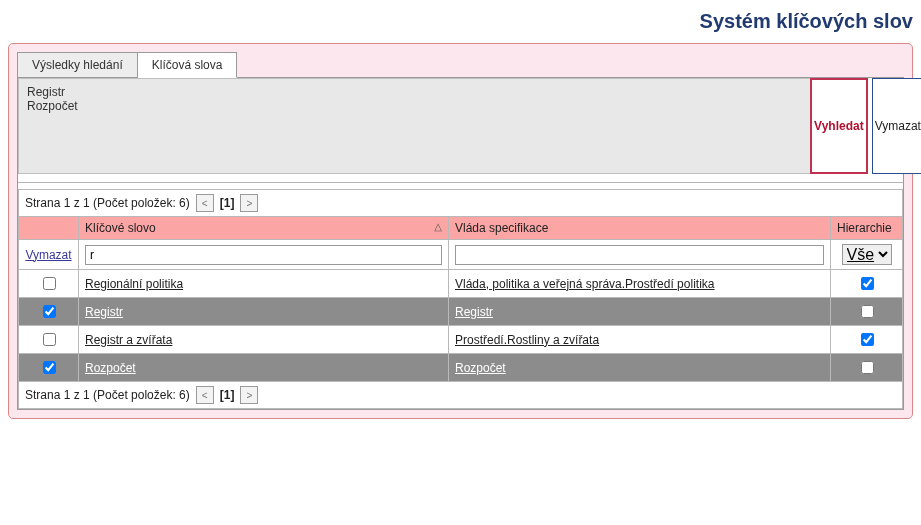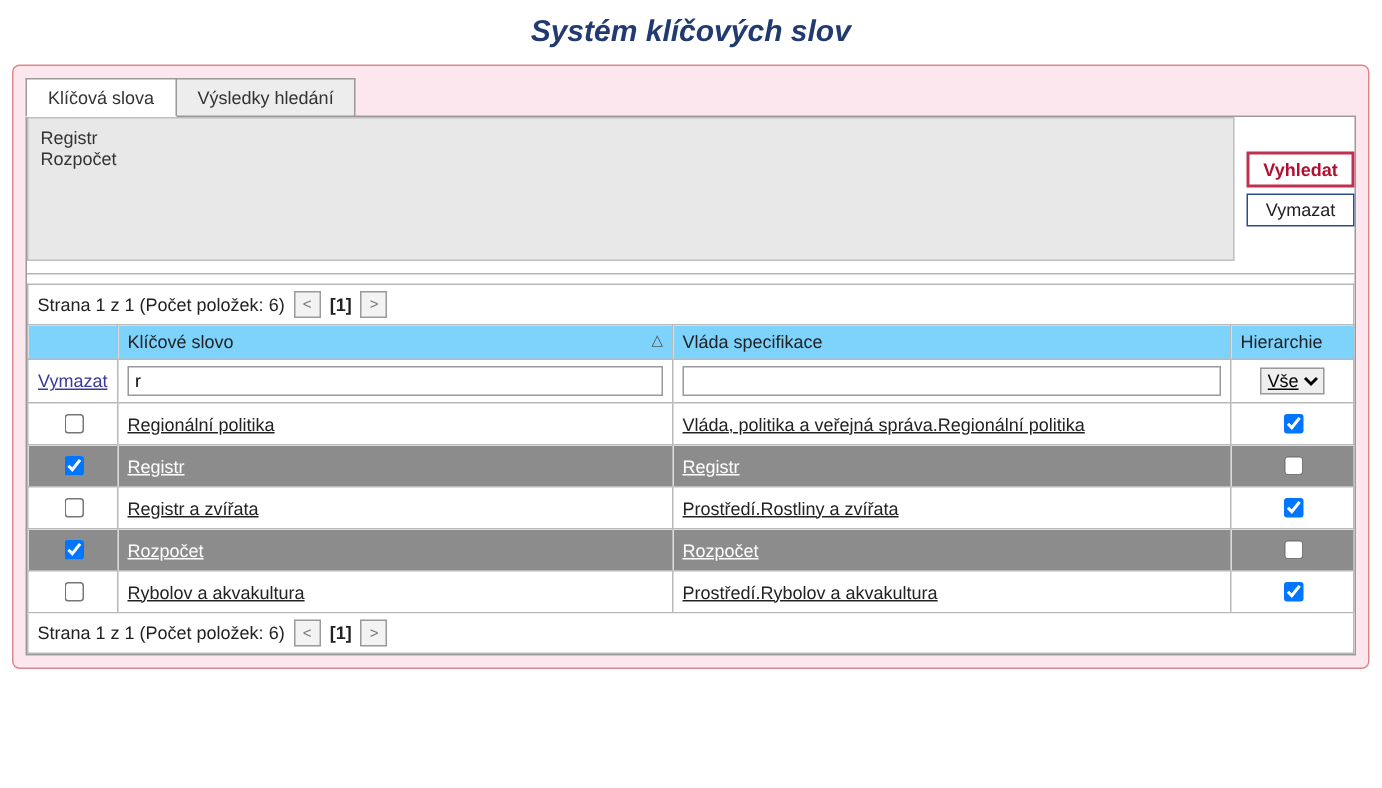--- a/index.html
+++ b/index.html
@@ -11,26 +11,25 @@
     background:#fff;
   }
   .page{
     width:921px;
     height:525px;
     box-sizing:border-box;
     padding:6px 8px 10px 8px;
     background:#fff;
   }
   .title{
-    text-align:center;
+    text-align:right;
     font-weight:bold;
     font-size:20px;
     color:#213a6f;
     margin:4px 0 10px 0;
-    font-style:italic;
   }
   .pink-panel{
     border:1px solid #d88;
     border-radius:5px;
     background:#fce7ee;
     padding:8px;
     box-sizing:border-box;
   }
 
   
@@ -72,21 +71,21 @@
     background:#e8e8e8;
     padding:6px 8px;
     box-sizing:border-box;
     font-size:12px;
     color:#333;
     overflow:auto;
   }
   .side-btns{
     width:72px;
     display:flex;
-    flex-direction:column;
+    flex-direction:row;
     justify-content:center;
     gap:4px;
   }
   .btn{
     border:1px solid #2a4c8f;
     background:#fff;
     font-size:12px;
     padding:3px 2px;
     cursor:pointer;
     text-align:center;
@@ -142,42 +141,42 @@
   }
   table.grid th, table.grid td{
     border:1px solid #b9b9b9;
     padding:4px 6px;
     box-sizing:border-box;
     overflow:hidden;
     white-space:nowrap;
     text-overflow:ellipsis;
   }
   table.grid th{
-    background:#7dd3fc;
+    background:#fca5a5;
     text-align:left;
     font-weight:normal;
   }
   .col-chk{ width:60px; text-align:center; }
   .col-name{ width:370px; }
   .col-full{ }
-  .col-hier{ width:82px; text-align:center; }
+  .col-hier{ width:72px; text-align:center; }
 
   .filter-row td{
     background:#fff;
     padding:3px 4px;
   }
   .filter-row input[type=text]{
     width:100%;
     box-sizing:border-box;
     border:1px solid #999;
     font-size:12px;
     padding:2px 4px;
   }
   .filter-row select{
-    font-size:12px;
+    font-size:16px;
     border:1px solid #999;
     text-decoration:underline;
   }
   .link{
     color:#38399c;
     text-decoration:underline;
     cursor:pointer;
   }
 
   tbody.data tr td{ background:#fff;text-decoration:underline; }
@@ -203,22 +202,22 @@
 </style>
 </head>
 <body>
 
 <div class="page">
   <div class="title">Systém klíčových slov</div>
 
   <div class="pink-panel">
 
     <div class="tabs">
+      <div class="tab">Výsledky hledání</div>
       <div class="tab active">Klíčová slova</div>
-      <div class="tab">Výsledky hledání</div>
     </div>
 
     <div class="tab-body">
 
       <div class="topflex">
         <div class="sel-box">
           <div>Registr</div>
           <div>Rozpočet</div>
         </div>
         <div class="side-btns">
@@ -262,47 +261,41 @@
                 <option>Vše</option>
               </select>
             </td>
           </tr>
         </thead>
         <tbody class="data" id="data-body">
 
         <tr>
               <td class="col-chk"><input type="checkbox" style=""></td>
               <td class="col-name">Regionální politika</td>
-              <td class="col-full">Vláda, politika a veřejná správa.Regionální politika</td>
+              <td class="col-full">Vláda, politika a veřejná správa.Prostředí politika</td>
               <td class="col-hier"><input type="checkbox" checked="" style=""></td>
             </tr>
             <tr class="sel">
               <td class="col-chk"><input type="checkbox" checked="" style=""></td>
               <td class="col-name">Registr</td>
               <td class="col-full">Registr</td>
               <td class="col-hier"><input type="checkbox" style=""></td>
             </tr>
             <tr>
               <td class="col-chk"><input type="checkbox" style=""></td>
               <td class="col-name">Registr a zvířata</td>
               <td class="col-full">Prostředí.Rostliny a zvířata</td>
               <td class="col-hier"><input type="checkbox" checked="" style=""></td>
             </tr>
             <tr class="sel">
               <td class="col-chk"><input type="checkbox" checked="" style=""></td>
               <td class="col-name">Rozpočet</td>
               <td class="col-full">Rozpočet</td>
               <td class="col-hier"><input type="checkbox" style=""></td>
             </tr>
-            <tr>
-              <td class="col-chk"><input type="checkbox" style=""></td>
-              <td class="col-name">Rybolov a akvakultura</td>
-              <td class="col-full">Prostředí.Rybolov a akvakultura</td>
-              <td class="col-hier"><input type="checkbox" checked="" style=""></td>
-            </tr>
           </tbody>
       </table>
 
       <div class="pager bottom">
         <span>Strana 1 z 1 (Počet položek: 6)</span>
         <span class="navbtn">&lt;</span>
         <span class="current">[1]</span>
         <span class="navbtn">&gt;</span>
       </div>
 

